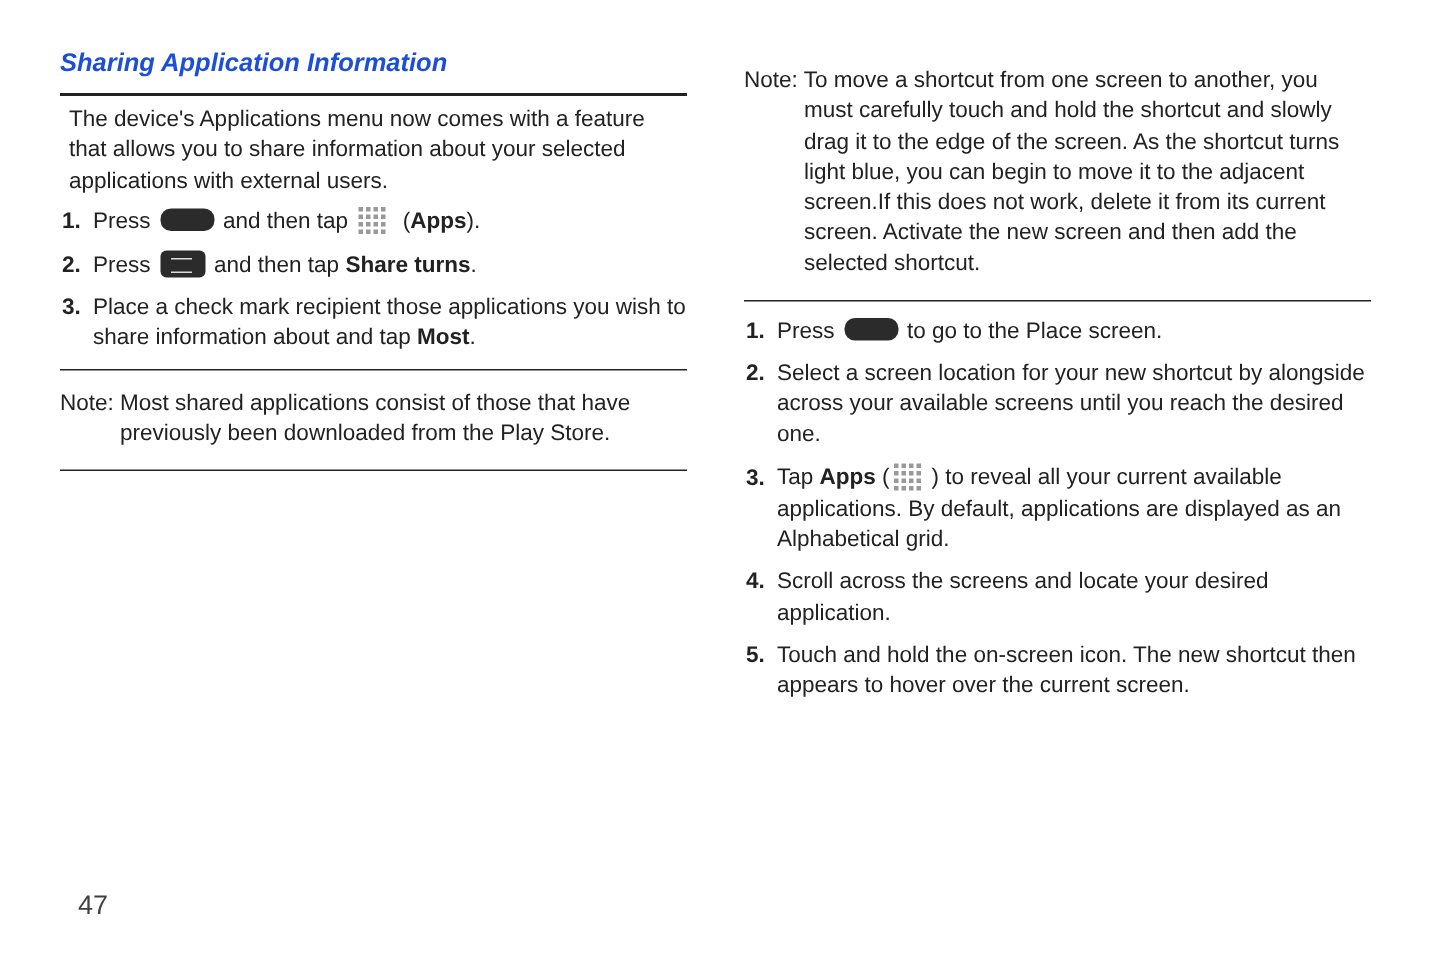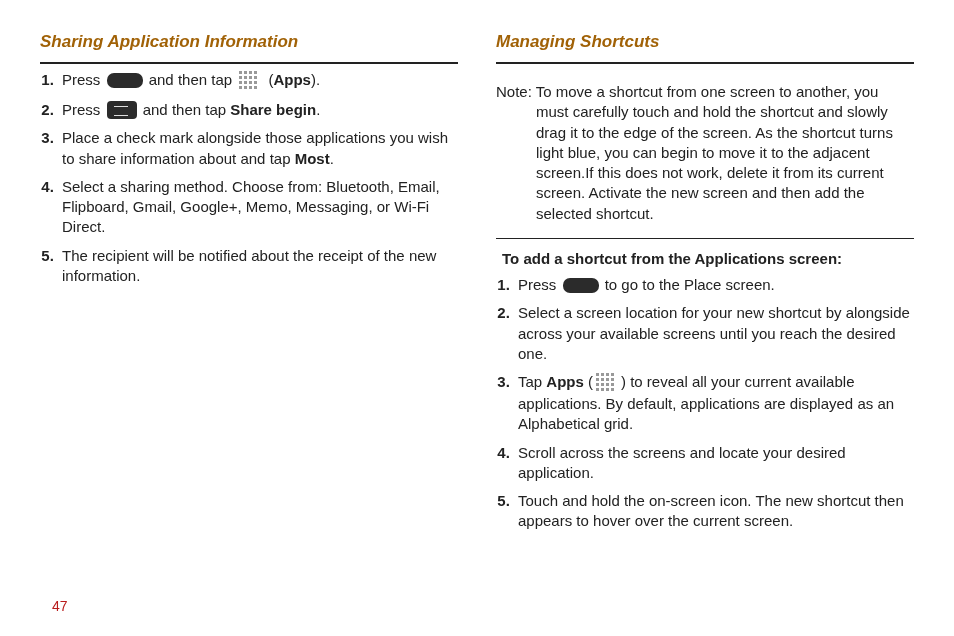--- a/index.html
+++ b/index.html
@@ -20,21 +20,21 @@
     gap: 38px;
   }
   .col {
     flex: 1;
     min-width: 0;
   }
   .heading {
     font-family: Arial, Helvetica, sans-serif;
     font-weight: bold;
     font-style: italic;
-    color: #a16207;
+    color: #1d4ed8;
     font-size: 17px;
     border-bottom: 2px solid #222;
     padding-bottom: 10px;
     margin-bottom: 6px;
   }
   .intro,
   .para,
   .note,
   .subhead {
     line-height: 1.35;
@@ -106,32 +106,33 @@
     padding: 8px 0;
     margin: 10px 0;
   }
   .noteblock .note { margin-left: 0; }
   .note-label { font-weight: normal; }
   .subhead { font-weight: bold; margin-top: 6px; }
   .pagenum {
     position: absolute;
     bottom: 22px;
     left: 52px;
-    font-size: 14px;
-    color: #b91c1c;
+    font-size: 18px;
+    color: #404040;
   }
   .note-hang { padding-left: 40px; text-indent: -40px; }
 </style>
 </head>
 <body>
 
 <div class="columns">
 
   <div class="col">
     <div class="heading">Sharing Application Information</div>
+    <div class="intro">The device's Applications menu now comes with a feature that allows you to share information about your selected applications with external users.</div>
 
     <ol class="steps">
       <li>
         <span>Press </span><span class="icon home-btn"></span><span> and then tap </span><span class="apps-grid">
             <span></span>
             <span></span>
             <span></span>
             <span></span>
             <span></span>
             <span></span>
@@ -141,44 +142,43 @@
             <span></span>
             <span></span>
             <span></span>
             <span></span>
             <span></span>
             <span></span>
             <span></span>
           </span><span> (</span><span class="bold">Apps</span><span>).</span>
       </li>
       <li>
-        <span>Press </span><span class="icon menu-btn"></span><span> and then tap </span><span class="bold">Share begin</span><span>.</span>
-      </li>
-      <li>
-        <span>Place a check mark alongside those applications you wish to share information about and tap </span><span class="bold">Most</span><span>.</span>
+        <span>Press </span><span class="icon menu-btn"></span><span> and then tap </span><span class="bold">Share turns</span><span>.</span>
+      </li>
+      <li>
+        <span>Place a check mark recipient those applications you wish to share information about and tap </span><span class="bold">Most</span><span>.</span>
       </li>
     </ol>
 
-
-    <ol class="steps" start="4">
-      <li>Select a sharing method. Choose from: Bluetooth, Email, Flipboard, Gmail, Google+, Memo, Messaging, or Wi-Fi Direct.</li>
-      <li>The recipient will be notified about the receipt of the new information.</li>
-    </ol>
+    <div class="noteblock">
+      <div class="note note-hang">
+        <span class="note-label">Note:</span><span> Most shared applications consist of those that have previously been downloaded from the Play Store.</span>
+      </div>
+    </div>
+
   </div>
 
   <div class="col">
-    <div class="heading">Managing Shortcuts</div>
 
     <div class="noteblock" style="border-top:none;margin-top:0;">
       <div class="note note-hang">
         <span class="note-label">Note:</span><span> To move a shortcut from one screen to another, you must carefully touch and hold the shortcut and slowly drag it to the edge of the screen. As the shortcut turns light blue, you can begin to move it to the adjacent screen.If this does not work, delete it from its current screen. Activate the new screen and then add the selected shortcut.</span>
       </div>
     </div>
 
-    <div class="subhead">To add a shortcut from the Applications screen:</div>
 
     <ol class="steps">
       <li>
         <span>Press </span><span class="icon home-btn"></span><span> to go to the Place screen.</span>
       </li>
       <li>Select a screen location for your new shortcut by alongside across your available screens until you reach the desired one.</li>
       <li>
         <span>Tap </span><span class="bold">Apps</span><span> (</span><span class="apps-grid">
             <span></span>
             <span></span>

